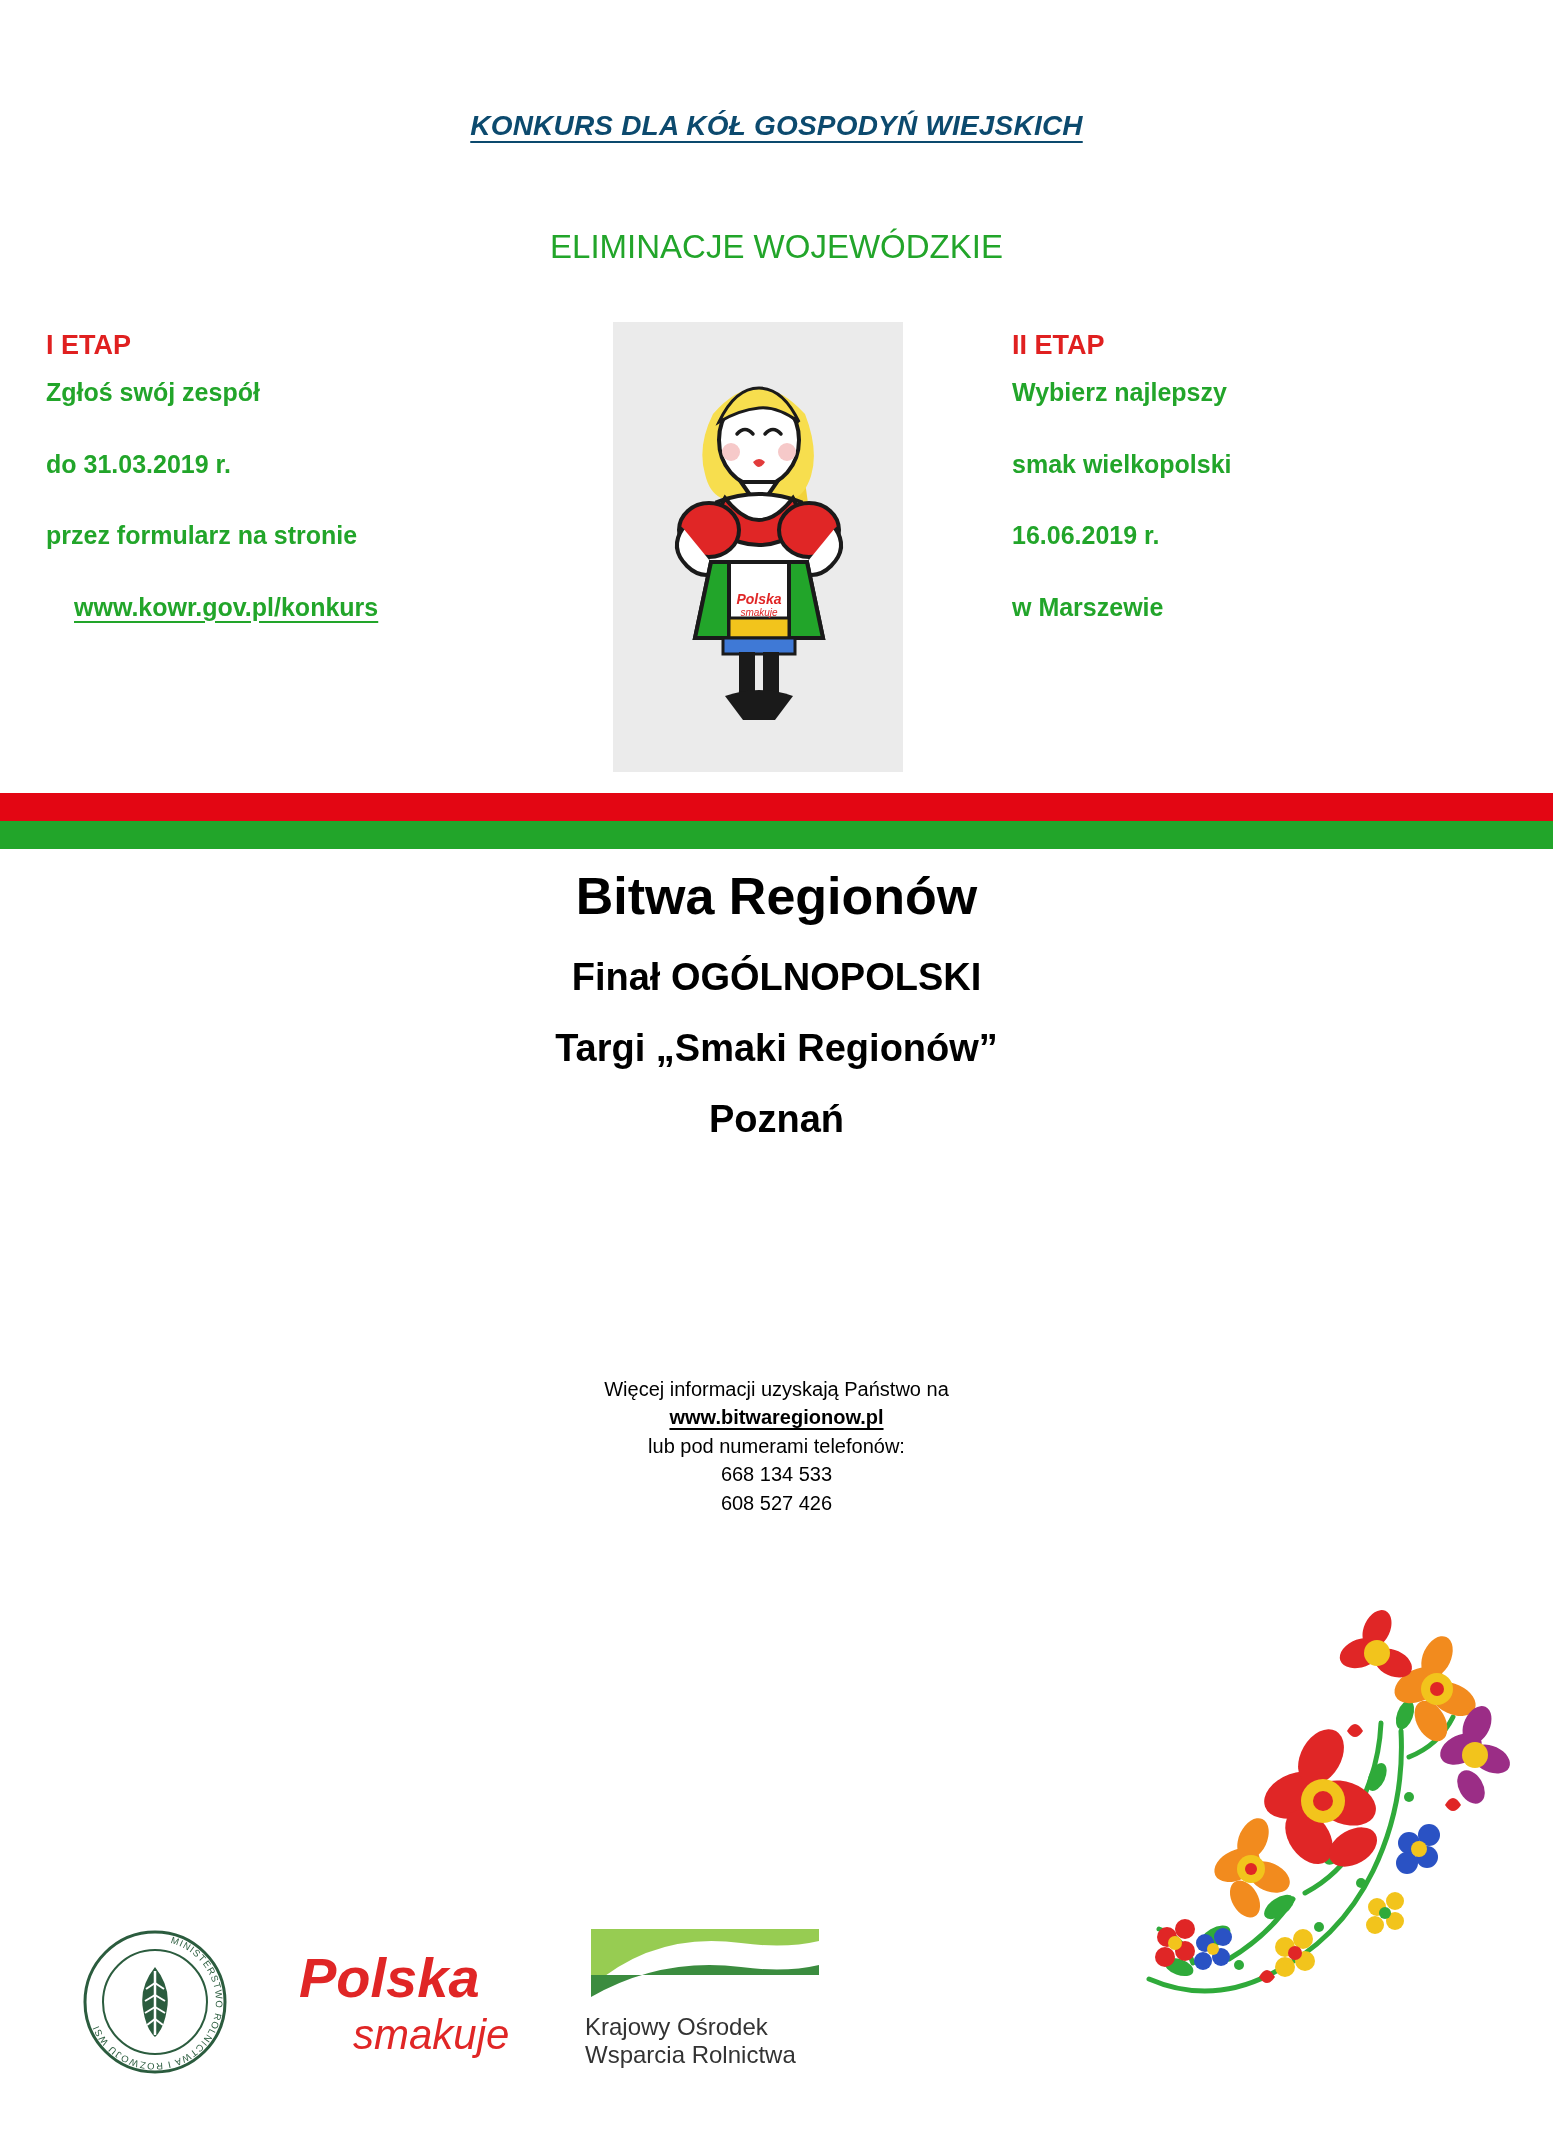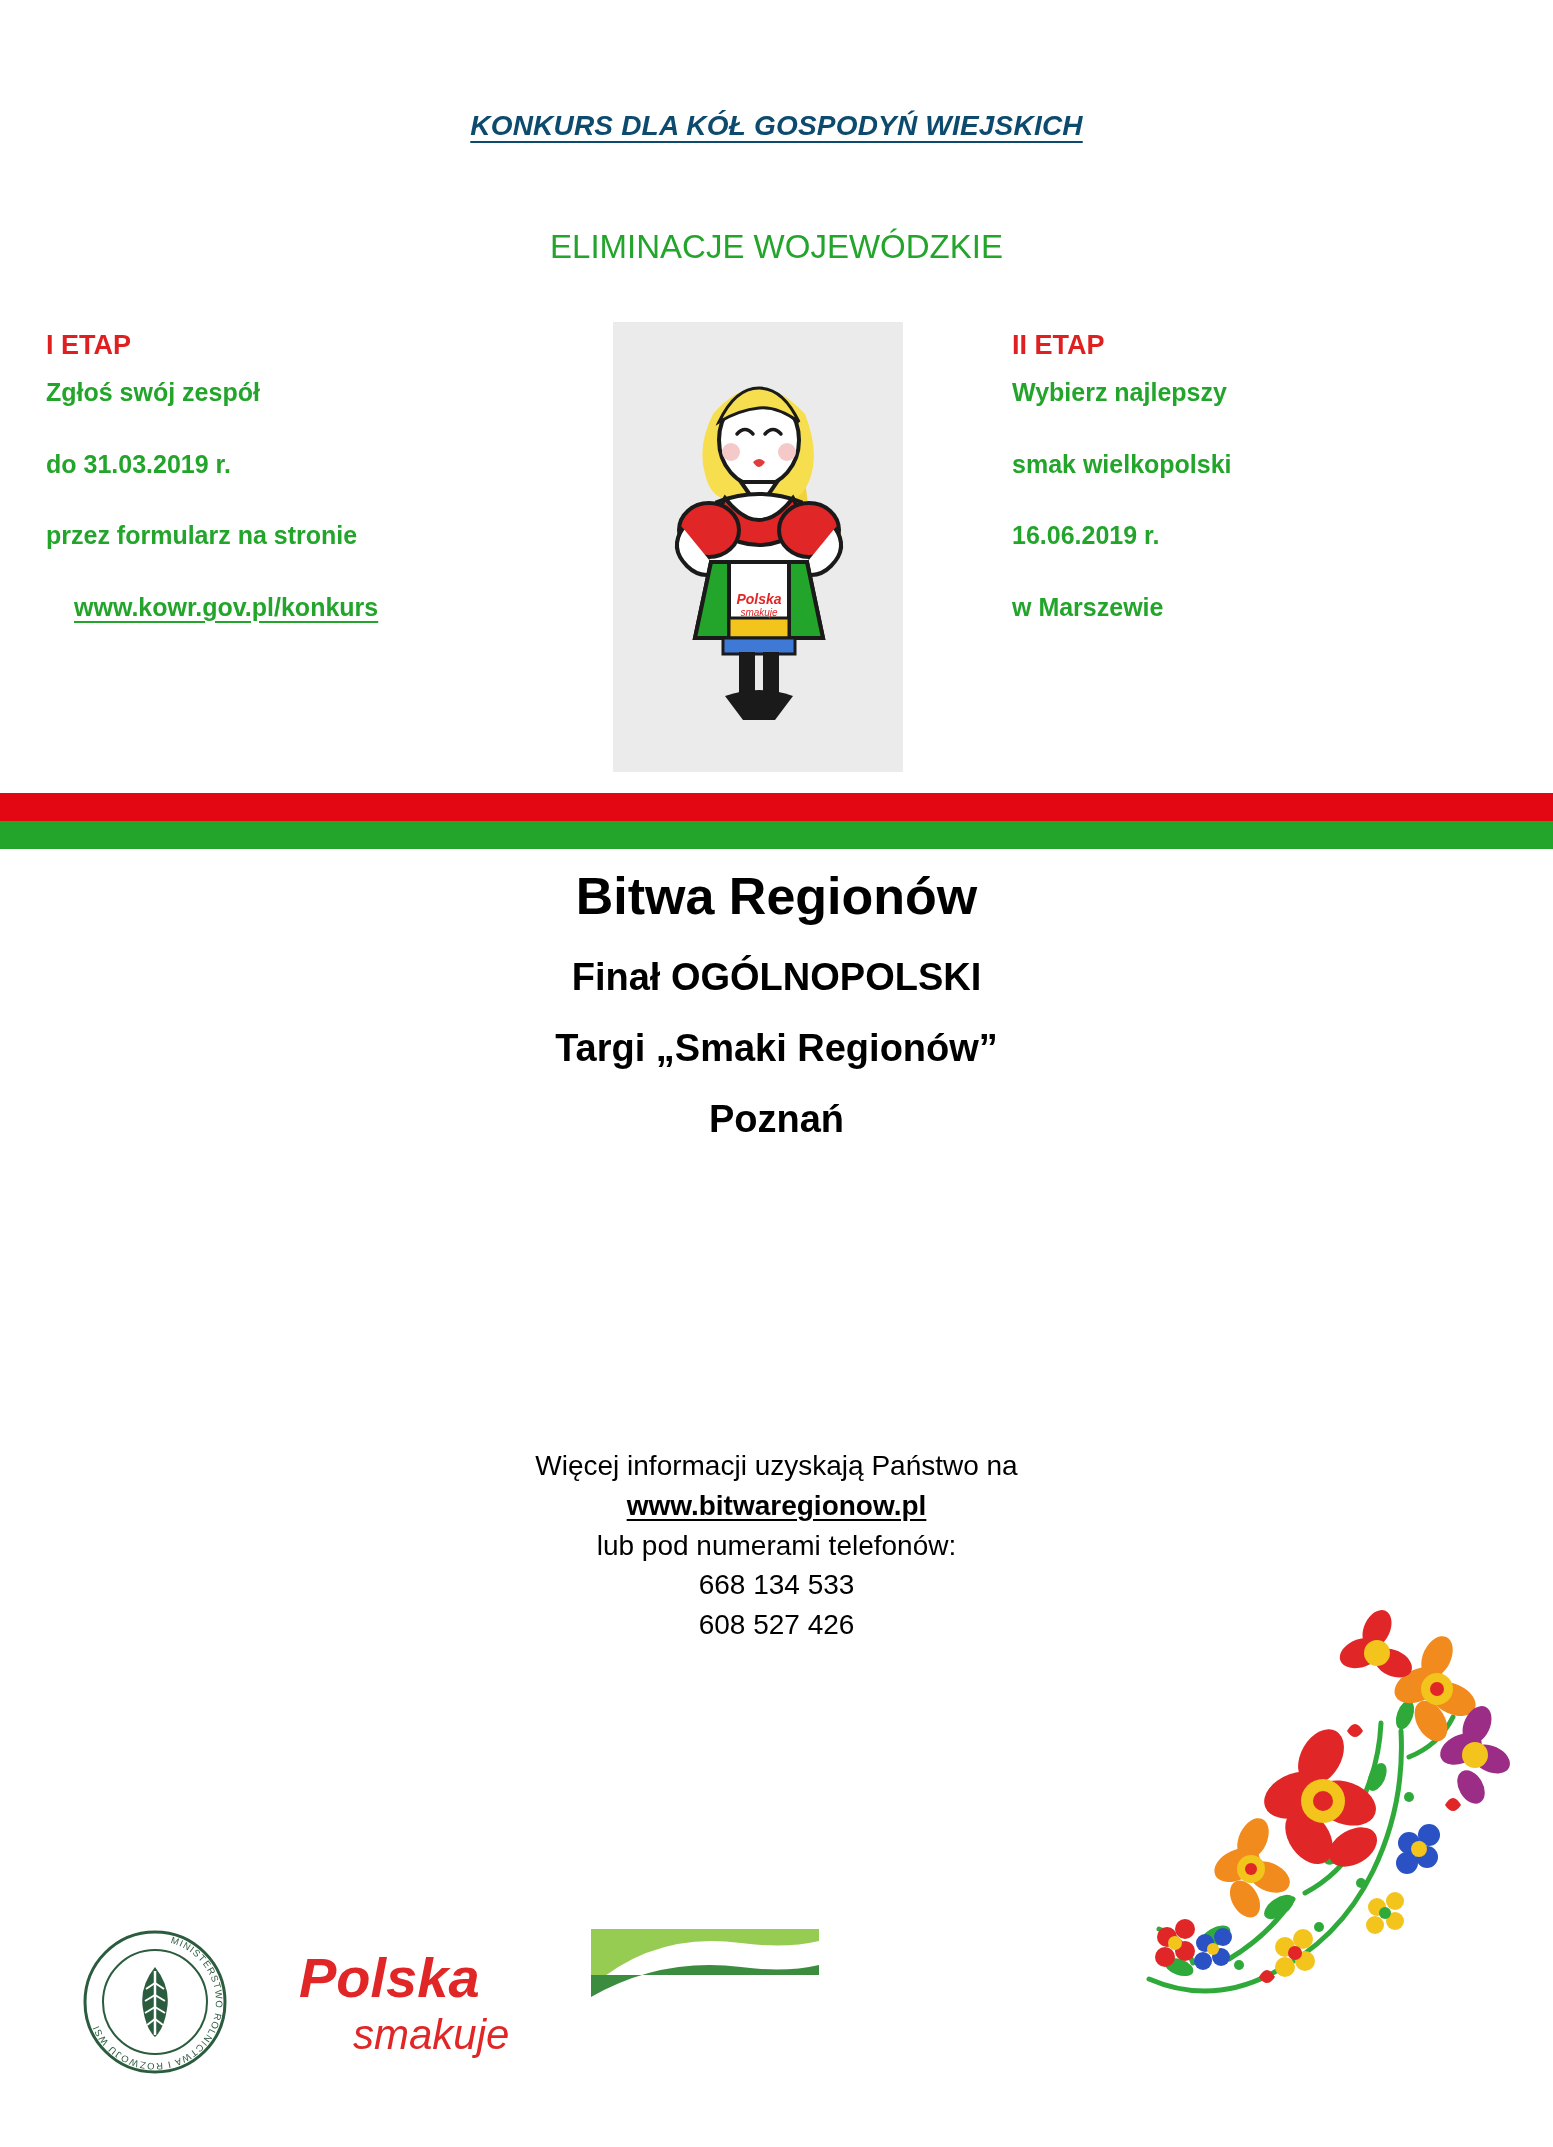--- a/index.html
+++ b/index.html
@@ -113,24 +113,24 @@
     margin-bottom: 30px;
   }
   .line-2, .line-3, .line-4, .line-5 {
     font-size: 38px;
     font-weight: bold;
     margin-bottom: 28px;
   }
   .info-block {
     position: absolute;
     left: 0;
-    top: 1446px;
+    top: 1375px;
     width: 100%;
     text-align: center;
-    font-size: 28px;
+    font-size: 20px;
     line-height: 1.42;
   }
   .info-block .link {
     font-weight: bold;
     text-decoration: underline;
     text-underline-offset: 4px;
   }
 
   
   .folk {
@@ -435,16 +435,20 @@
       </svg>
     </div>
 
     <div class="logo-kowr">
       <svg width="240" height="74" viewBox="0 0 240 74" xmlns="http://www.w3.org/2000/svg">
         <rect x="0" y="0" width="240" height="74" fill="#ffffff"></rect>
         <path d="M6 58 q64 -56 150 -44 q44 6 78 -2 l0 -12 l-228 0 z" fill="#8cc63f" opacity="0.9"></path>
         <path d="M6 62 q70 -44 152 -34 q42 6 76 -2" fill="none" stroke="#ffffff" stroke-width="6"></path>
         <path d="M6 68 q70 -40 150 -30 q44 6 78 -2 l0 10 l-228 0 z" fill="#3b8c3f"></path>
       </svg>
+      <div class="kowr-text">
+        <div>Krajowy Ośrodek</div>
+        <div>Wsparcia Rolnictwa</div>
+      </div>
     </div>
 
   </div>
 </div>
 
 </body></html>

